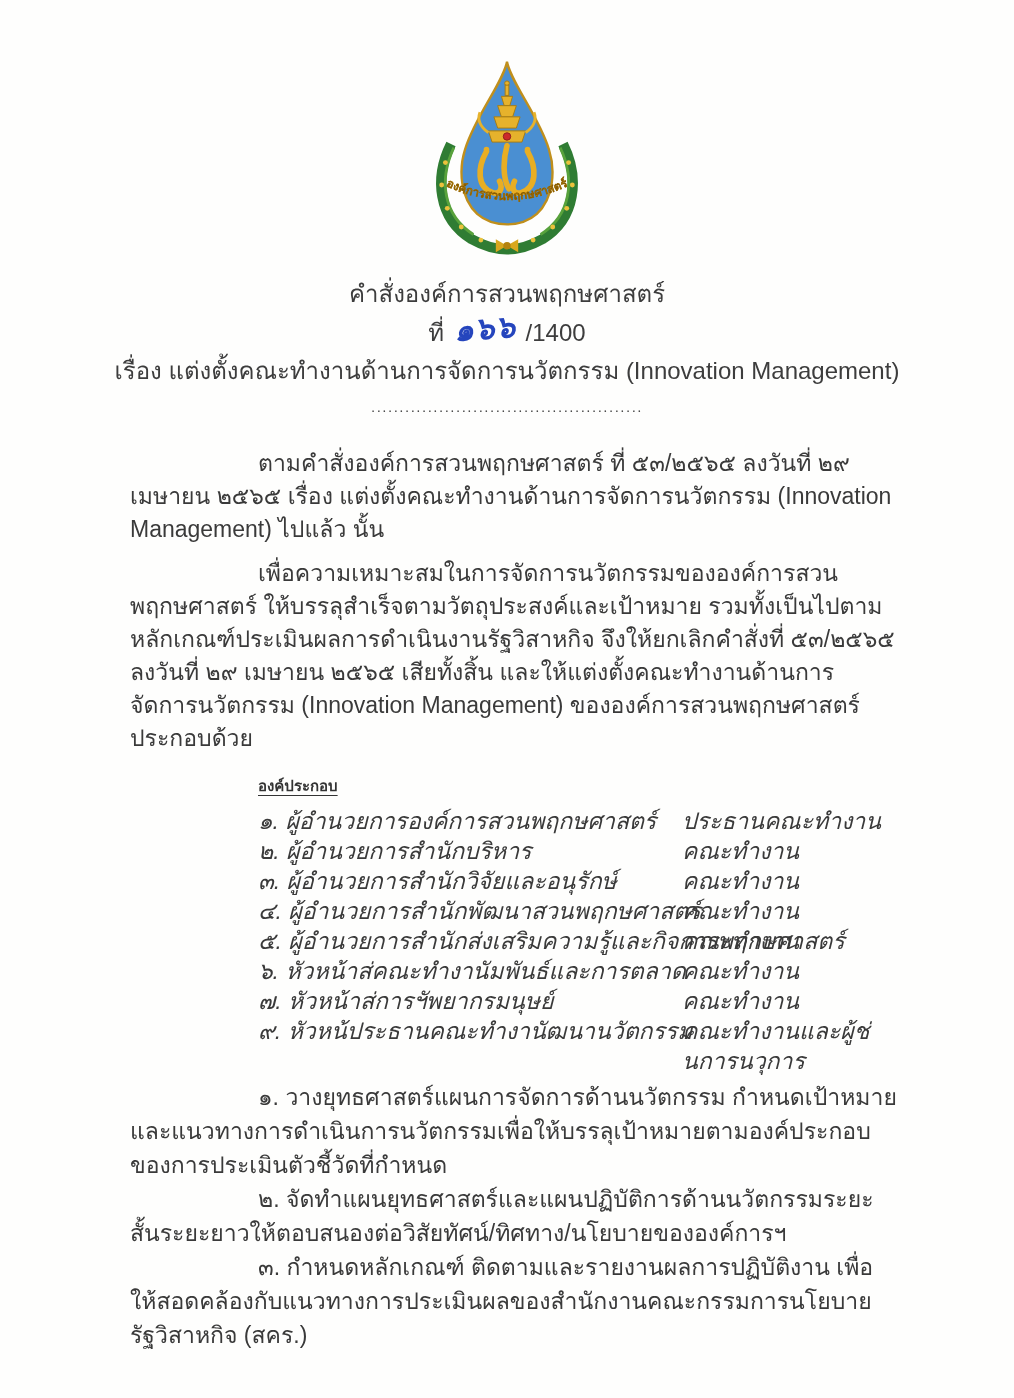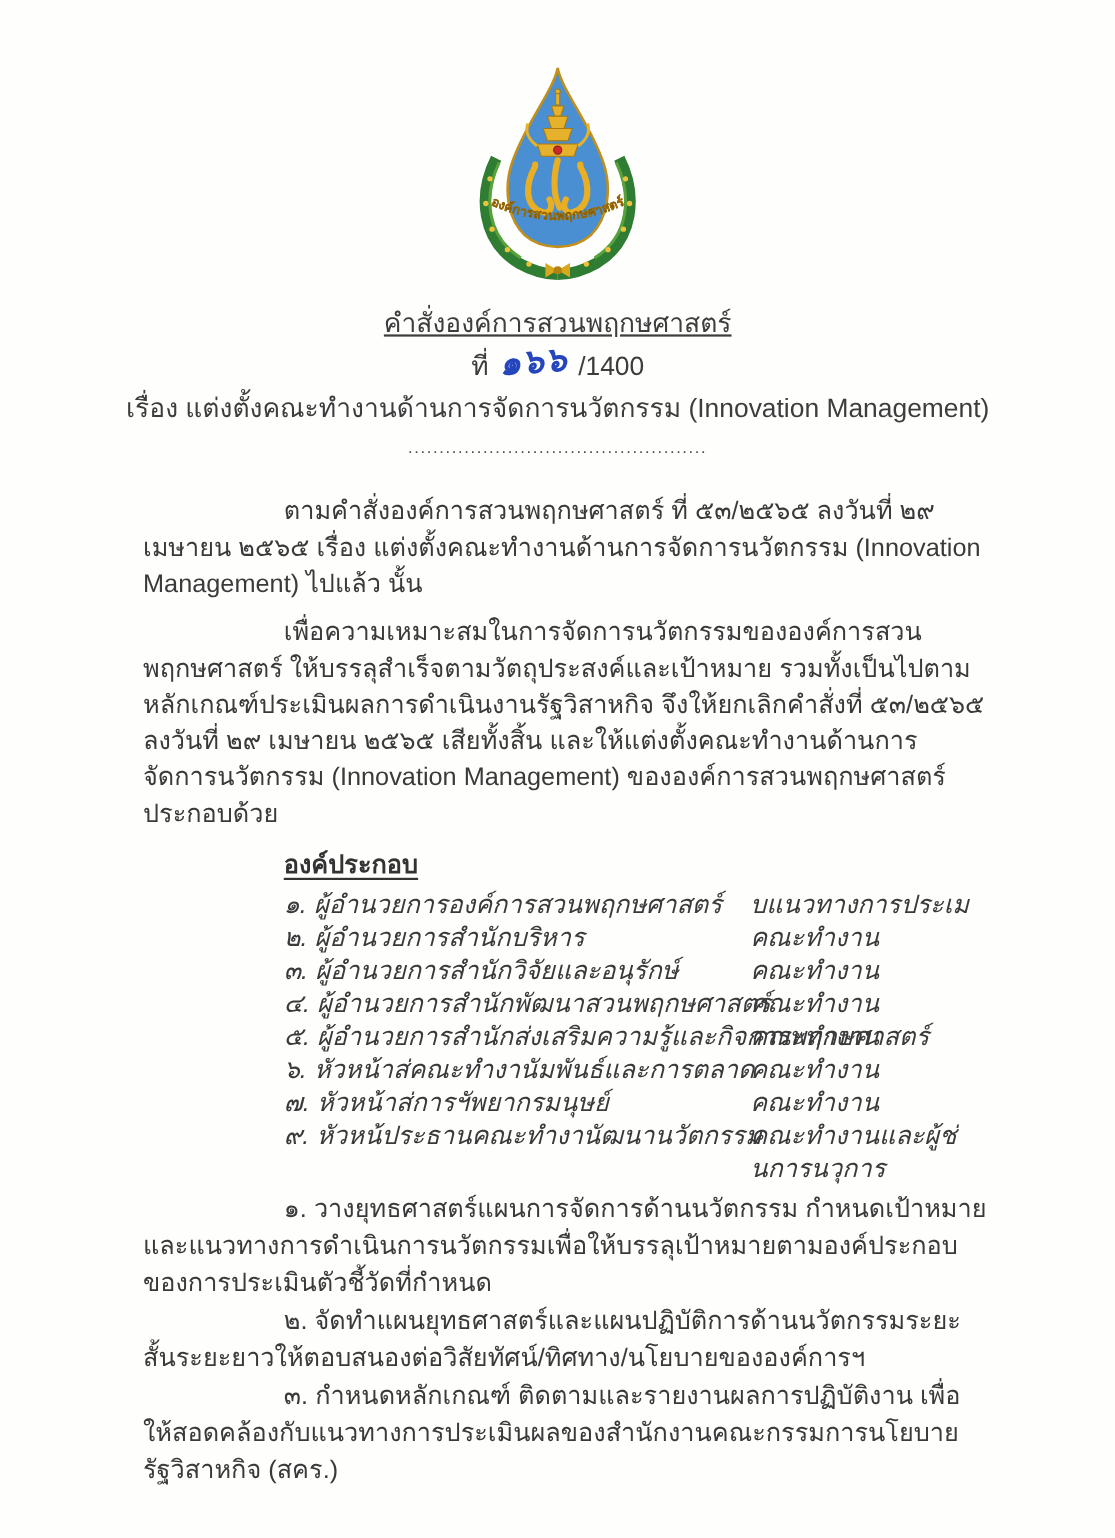--- a/index.html
+++ b/index.html
@@ -4,33 +4,33 @@
 <style>
   html,body{margin:0;padding:0;background:#ffffff;}
   .page{
     width:1014px;height:1398px;margin:0 auto;background:#fefefd;
     font-family:"Liberation Sans","DejaVu Sans",sans-serif;
     color:#3a3a3a;position:relative;overflow:hidden;
   }
   .logo-wrap{padding-top:58px;text-align:center;}
   .logo-wrap svg{display:inline-block;}
   .title-block{text-align:center;margin-top:18px;font-size:24px;line-height:32px;color:#3d3d3d;}
-  .title-line{margin:0;text-decoration:underline;}
+  .title-line{margin:0;}
   .order-line{margin-top:4px;}
   .hand-number{
     display:inline-block;color:#2545bd;font-size:31px;font-weight:700;font-style:italic;
     transform:rotate(-4deg) translateY(-2px);letter-spacing:1px;margin:0 3px;
     font-family:"DejaVu Serif",serif;
   }
   .subject-line{margin-top:6px;}
   .divider-dots{margin-top:4px;font-size:15px;letter-spacing:1.5px;color:#4a4a4a;}
   .content{margin:24px 116px 0 130px;font-size:23px;line-height:33px;color:#3a3a3a;}
   p.body-para{margin:0 0 11px 0;text-indent:128px;}
   .section-heading{
-    margin:14px 0 4px 128px;font-size:23px;font-weight:700;color:#333;
+    margin:14px 0 4px 128px;font-size:15px;font-weight:700;color:#333;
     text-decoration:underline;text-underline-offset:4px;
   }
   .comp-list{margin-left:128px;line-height:30px;margin-bottom:4px;font-style:italic;}
   .comp-row{display:grid;grid-template-columns:424px 1fr;}
   .comp-name{white-space:nowrap;}
   .duty-para{margin:0;text-indent:128px;line-height:34px;}
 </style>
 </head>
 <body>
 
@@ -102,21 +102,21 @@
   </div>
 
   <div class="content">
     <p class="body-para">ตามคำสั่งองค์การสวนพฤกษศาสตร์ ที่ ๕๓/๒๕๖๕ ลงวันที่ ๒๙ เมษายน ๒๕๖๕ เรื่อง แต่งตั้งคณะทำงานด้านการจัดการนวัตกรรม (Innovation Management) ไปแล้ว นั้น</p>
     <p class="body-para">เพื่อความเหมาะสมในการจัดการนวัตกรรมขององค์การสวนพฤกษศาสตร์ ให้บรรลุสำเร็จตามวัตถุประสงค์และเป้าหมาย รวมทั้งเป็นไปตามหลักเกณฑ์ประเมินผลการดำเนินงานรัฐวิสาหกิจ จึงให้ยกเลิกคำสั่งที่ ๕๓/๒๕๖๕ ลงวันที่ ๒๙ เมษายน ๒๕๖๕ เสียทั้งสิ้น และให้แต่งตั้งคณะทำงานด้านการจัดการนวัตกรรม (Innovation Management) ขององค์การสวนพฤกษศาสตร์ ประกอบด้วย</p>
 
     <div class="section-heading">องค์ประกอบ</div>
     <div class="comp-list">
       <div class="comp-row">
         <span class="comp-name"><span>๑.</span> <span>ผู้อำนวยการองค์การสวนพฤกษศาสตร์</span></span>
-        <span>บแนวทางการประเม</span>
+        <span>ประธานคณะทำงาน</span>
       </div>
       <div class="comp-row">
         <span class="comp-name"><span>๒.</span> <span>ผู้อำนวยการสำนักบริหาร</span></span>
         <span>คณะทำงาน</span>
       </div>
       <div class="comp-row">
         <span class="comp-name"><span>๓.</span> <span>ผู้อำนวยการสำนักวิจัยและอนุรักษ์</span></span>
         <span>คณะทำงาน</span>
       </div>
       <div class="comp-row">

